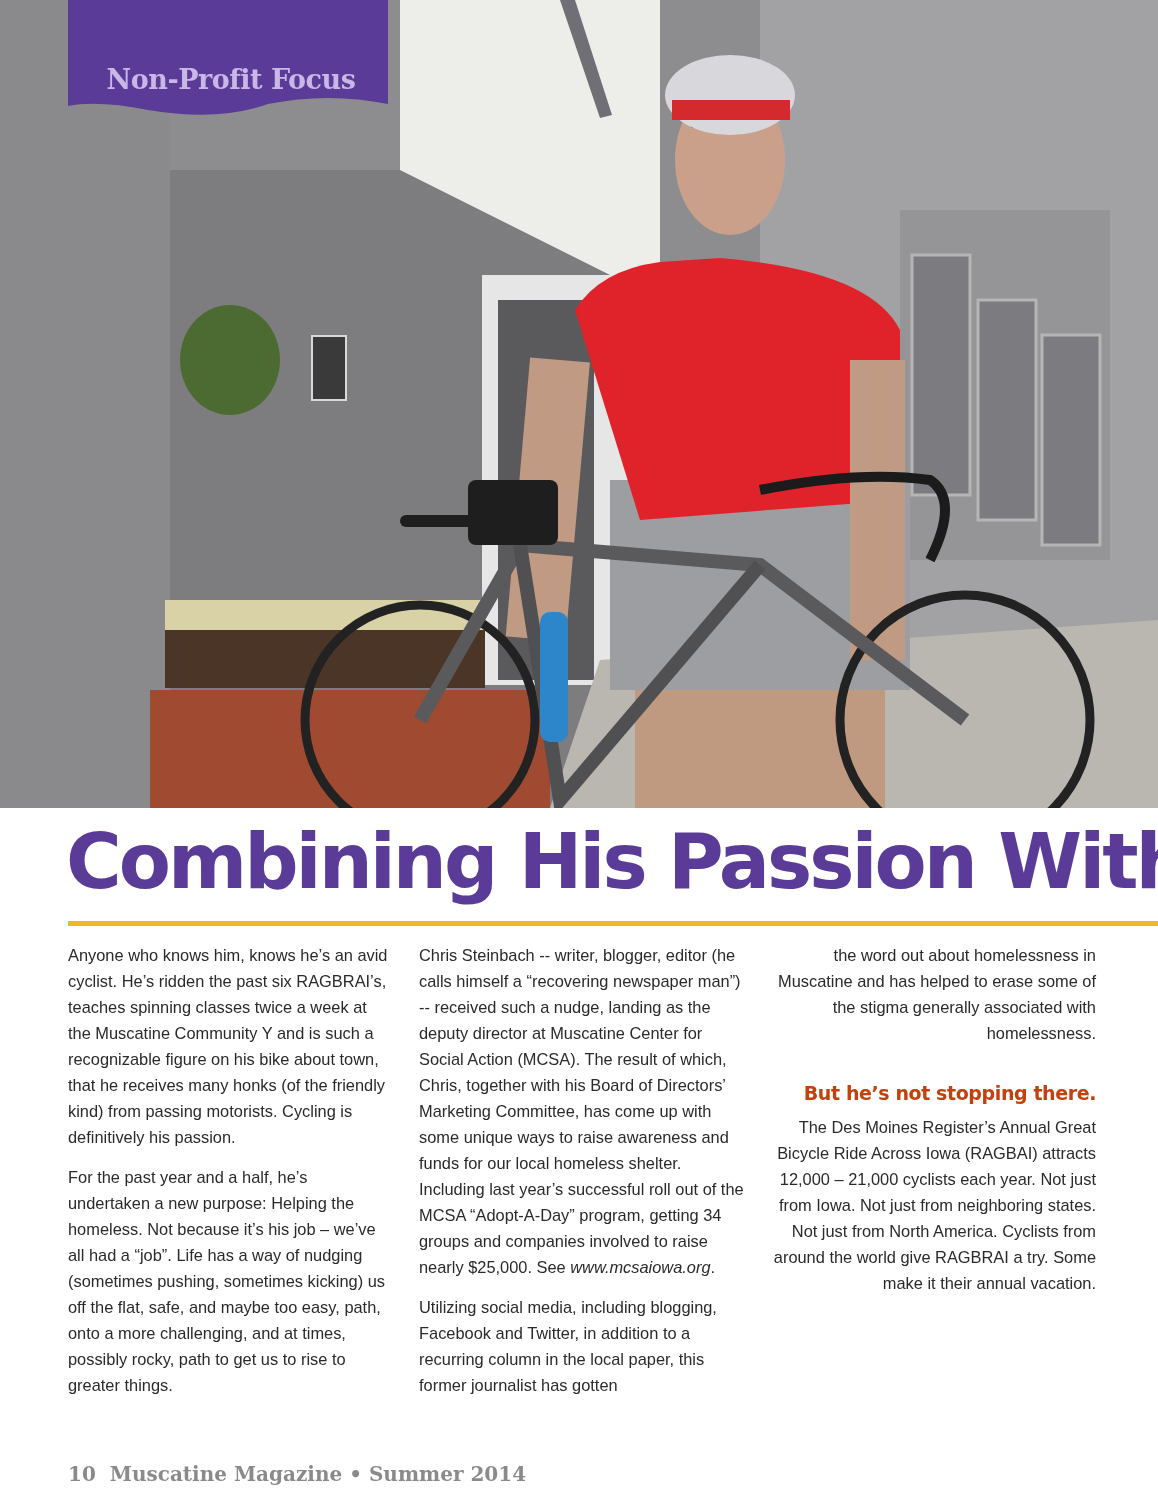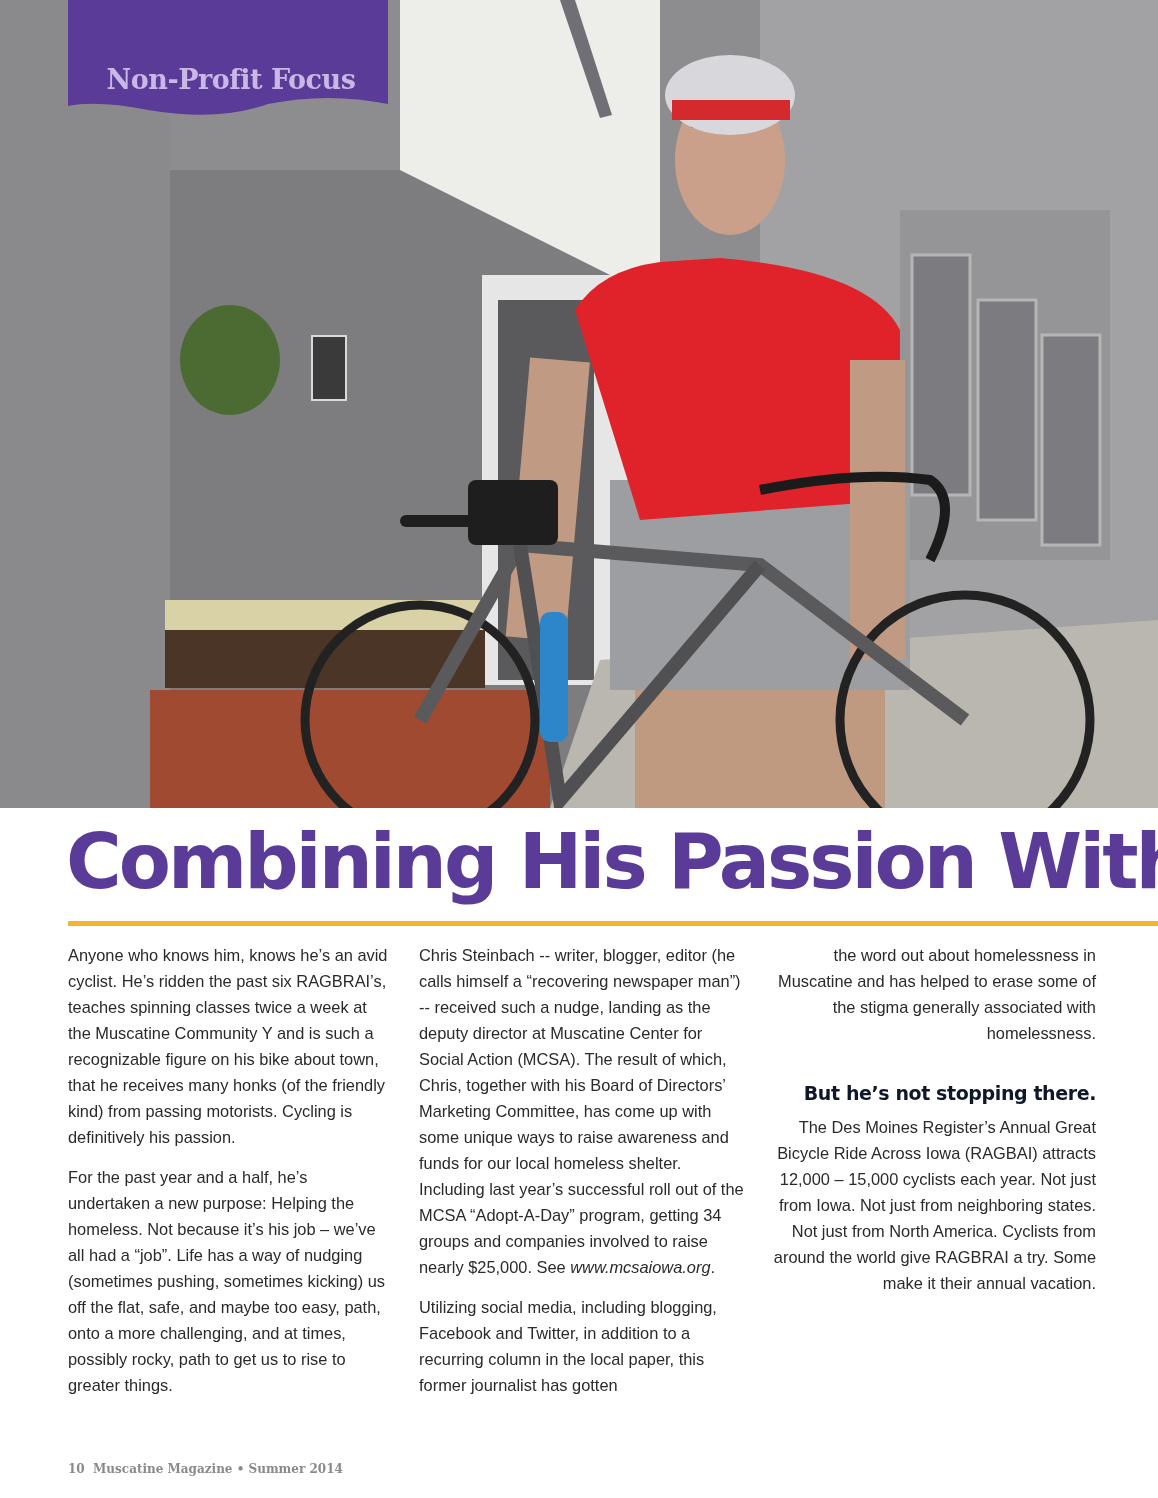--- a/index.html
+++ b/index.html
@@ -9,23 +9,23 @@
   .banner { position:absolute; left:68px; top:0; width:268px; height:118px; }
   .banner svg { position:absolute; left:0; top:0; }
   .banner-text { position:absolute; left:8px; top:64px; width:310px; text-align:center; font-family:"DejaVu Serif", serif; font-weight:bold; font-size:27px; color:#c9b8e6; letter-spacing:-0.5px; }
   .headline { position:absolute; left:66px; top:824px; font-family:"DejaVu Sans", sans-serif; font-weight:bold; font-size:76px; color:#5b3b98; letter-spacing:-3px; white-space:nowrap; line-height:1; }
   .rule { position:absolute; left:68px; top:921px; width:1090px; height:5px; background:#f3b52b; }
   .col { position:absolute; top:942px; width:325px; font-family:"Liberation Sans", sans-serif; font-size:16.4px; line-height:26px; color:#2a2a2a; }
   .col p { margin:0 0 14px 0; }
   .col1 { left:68px; }
   .col2 { left:419px; }
   .col3 { left:771px;text-align:right; }
-  .subhead { font-family:"DejaVu Sans", sans-serif; font-weight:bold; font-size:19px; color:#0f172a; margin:34px 0 8px 16px; letter-spacing:-0.4px; }
+  .subhead { font-family:"DejaVu Sans", sans-serif; font-weight:bold; font-size:19px; color:#c2410c; margin:34px 0 8px 16px; letter-spacing:-0.4px; }
   .url { font-style:italic; }
-  .footer { position:absolute; left:68px; top:1462px; font-family:"DejaVu Serif", serif; font-weight:bold; font-size:12px; color:#8a8a8a; }
+  .footer { position:absolute; left:68px; top:1462px; font-family:"DejaVu Serif", serif; font-weight:bold; font-size:20px; color:#8a8a8a; }
 </style>
 </head>
 <body>
 
 <div class="photo">
   <svg width="1158" height="808" viewBox="0 0 1158 808">
 
     <rect x="0" y="0" width="1158" height="808" fill="#8d8d8f"></rect>
     <rect x="0" y="0" width="170" height="808" fill="#8a8a8c"></rect>
     <rect x="170" y="170" width="460" height="640" fill="#7d7d80"></rect>
@@ -90,19 +90,19 @@
 </div>
 
 <div class="col col2">
   <p><span>Chris Steinbach -- writer, blogger, editor (he calls himself a “recovering newspaper man”) -- received such a nudge, landing as the deputy director at Muscatine Center for Social Action (MCSA).  The result of which, Chris, together with his Board of Directors’ Marketing Committee, has come up with some unique ways to raise awareness and funds for our local homeless shelter.  Including last year’s successful roll out of the MCSA “Adopt-A-Day” program, getting 34 groups and companies involved to raise nearly $25,000. See</span> <span class="url">www.mcsaiowa.org</span><span>.</span></p>
   <p>Utilizing social media, including blogging, Facebook and Twitter, in addition to a recurring column in the local paper, this former journalist has gotten</p>
 </div>
 
 <div class="col col3">
   <p>the word out about homelessness in Muscatine and has helped to erase some of the stigma generally associated with homelessness.</p>
   <div class="subhead">But he’s not stopping there.</div>
-  <p>The Des Moines Register’s Annual Great Bicycle Ride Across Iowa (RAGBAI) attracts 12,000 – 15,000 cyclists each year.  Not just from Iowa. Not just from neighboring states.  Not just from North America.  Cyclists from around the world give RAGBRAI a try.  Some make it their annual vacation.</p>
+  <p>The Des Moines Register’s Annual Great Bicycle Ride Across Iowa (RAGBAI) attracts 12,000 – 21,000 cyclists each year.  Not just from Iowa. Not just from neighboring states.  Not just from North America.  Cyclists from around the world give RAGBRAI a try.  Some make it their annual vacation.</p>
 </div>
 
 <div class="footer">
   <span>10</span>&nbsp;
   <span>Muscatine Magazine • Summer 2014</span>
 </div>
 
 </body></html>

